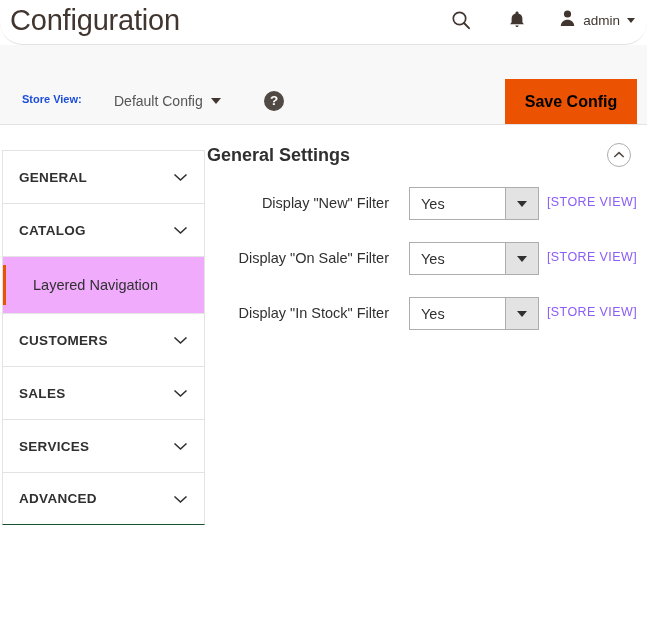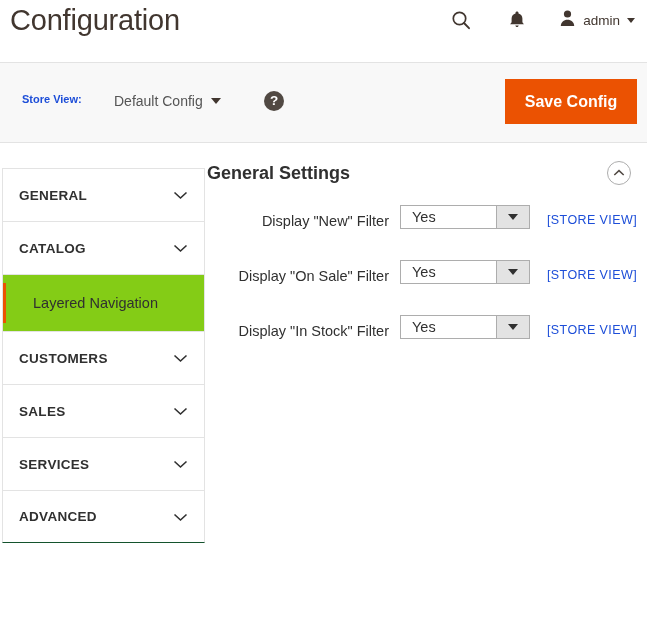--- a/index.html
+++ b/index.html
@@ -6,23 +6,24 @@
   html, body {
     width: 647px; height: 625px;
     background: #ffffff;
     font-family: "Liberation Sans", sans-serif;
     overflow: hidden;
   }
 
   
   .page-header {
     position: relative;
-    height: 63px;
+    height: 45px;
     background: #ffffff;
     border-bottom: 1px solid #e3e3e3;
+    border-radius: 28px;
   }
   .page-title {
     position: absolute;
     left: 10px; top: 4px;
     font-size: 29px;
     font-weight: 400;
     color: #41362f;
     letter-spacing: -0.2px;
   }
   .header-actions {
@@ -95,21 +96,21 @@
     line-height: 20px;
     text-align: center;
     cursor: pointer;
   }
   .save-config-btn {
     position: absolute;
     right: 10px; top: 79px;
     width: 132px; height: 45px;
     background: #eb5202;
     border: 1px solid #eb5202;
-    color: #ffffff;
+    color: #000000;
     font-family: "Liberation Sans", sans-serif;
     font-size: 16px;
     font-weight: bold;
     cursor: pointer;
   }
 
   
   .content-wrap {
     position: relative;
     height: 481px;
@@ -144,21 +145,21 @@
     color: #303030;
     letter-spacing: 0.3px;
   }
   .nav-chevron {
     position: absolute;
     right: 16px; top: 50%;
     margin-top: -4px;
   }
   .nav-chevron svg { display: block; }
   .nav-sub {
-    background: #84cc16;
+    background: #f0abfc;
     border: 1px solid #e3e3e3;
     border-bottom: none;
     padding: 8px 0;
   }
   .nav-sub-item {
     position: relative;
     height: 40px;
     display: flex;
     align-items: center;
     cursor: pointer;
@@ -214,22 +215,22 @@
   .field-label {
     position: absolute;
     left: 0; top: 14px;
     width: 182px;
     text-align: right;
     font-size: 14.5px;
     color: #303030;
   }
   .field-control {
     position: absolute;
-    left: 193px; top: 6px;
-    width: 130px; height: 24px;
+    left: 202px; top: 6px;
+    width: 130px; height: 33px;
     border: 1px solid #adadad;
     background: #ffffff;
     display: flex;
     cursor: pointer;
   }
   .field-value {
     flex: 1;
     display: flex;
     align-items: center;
     padding-left: 11px;
@@ -247,21 +248,21 @@
   .select-arrow {
     width: 0; height: 0;
     border-left: 5px solid transparent;
     border-right: 5px solid transparent;
     border-top: 6px solid #303030;
   }
   .field-scope {
     position: absolute;
     left: 340px; top: 14px;
     font-size: 12.5px;
-    color: #1d4ed8;
+    color: #8b5cf6;
     letter-spacing: 0.4px;
   }
 </style>
 </head>
 <body>
 
 <div class="page-header">
   <div class="page-title">Configuration</div>
 
   <div class="header-actions">

